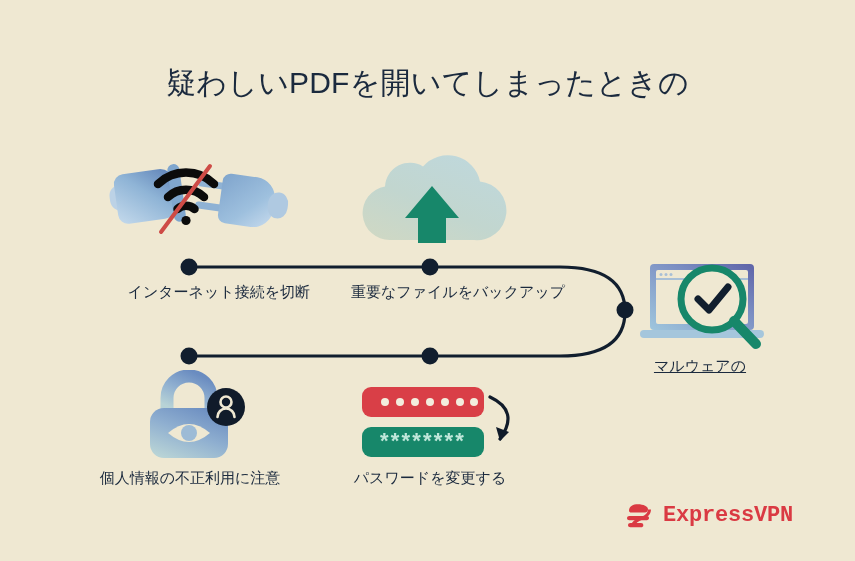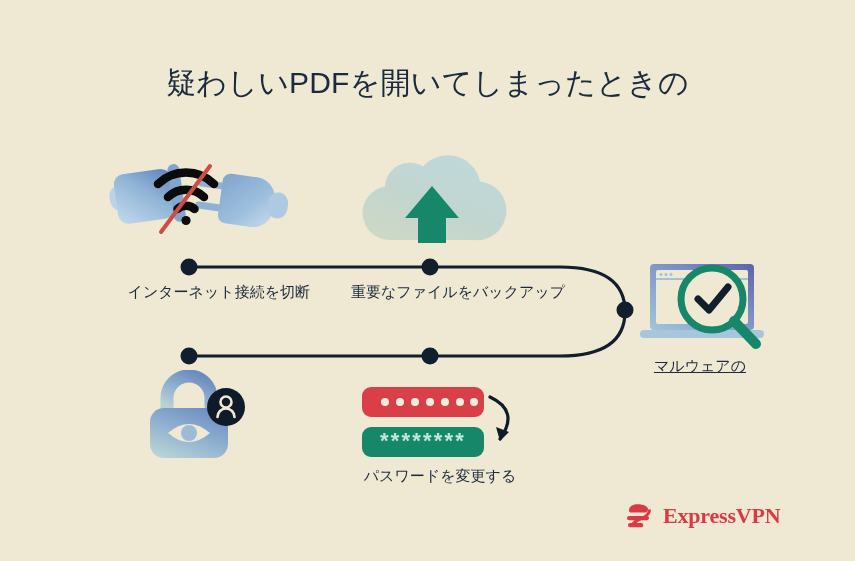--- a/index.html
+++ b/index.html
@@ -54,21 +54,21 @@
     color: #1B2A3E;
     font-size: 15px;
     line-height: 21px;
     text-align: center;
     white-space: nowrap;
   }
   #label-disconnect { left: 70px;  top: 281px; width: 240px; text-align: right; }
   #label-backup     { left: 308px; top: 281px; width: 300px; }
   #label-scan       { left: 610px; top: 355px; width: 180px; white-space: normal; text-decoration: underline; }
   #label-privacy    { left: 65px;  top: 467px; width: 250px; }
-  #label-password   { left: 325px; top: 467px; width: 230px; font-family: Liberation Mono, monospace; }
+  #label-password   { left: 315px; top: 467px; width: 230px; }
 
   
   .icon-box { position: absolute; }
   #icon-plug   { left: 88px;  top: 150px; width: 212px; height: 105px; }
   #icon-cloud  { left: 358px; top: 148px; width: 150px; height: 110px; }
   #icon-laptop { left: 636px; top: 258px; width: 145px; height: 95px; }
   #icon-lock   { left: 140px; top: 370px; width: 115px; height: 95px; }
   #icon-pass   { left: 350px; top: 385px; width: 180px; height: 75px; }
 
   
@@ -77,21 +77,21 @@
     left: 624px;
     top: 498px;
     width: 160px;
     height: 36px;
     display: flex;
     align-items: center;
     gap: 9px;
   }
   #logo-mark { width: 30px; height: 30px; flex: 0 0 auto; }
   #logo-word {
-    font-family: Liberation Serif, serif;
+    font-family: Liberation Mono, monospace;
     font-size: 22px;
     font-weight: 700;
     color: #DA3A43;
     letter-spacing: -0.2px;
     line-height: 1;
   }
 </style>
 </head>
 <body>
 
@@ -249,20 +249,21 @@
   </div>
 
   <div class="step-label" id="label-disconnect">インターネット接続を切断</div>
 
   <div class="step-label" id="label-backup">重要なファイルをバックアップ</div>
 
   <div class="step-label" id="label-scan">
     <span>マルウェアの</span><br>
   </div>
 
+  <div class="step-label" id="label-privacy">個人情報の不正利用に注意</div>
 
   <div class="step-label" id="label-password">パスワードを変更する</div>
 
   <div id="logo">
     <svg id="logo-mark" viewBox="0 0 30 30">
       <path d="M5 9.5 C5 5.4 9 3.2 13.8 3.2 C19.6 3.2 24 5.4 24 8.4
                C24 10.6 22.1 11.6 19.3 11.6 L7.2 11.6
                C6 11.6 5 10.9 5 9.5 Z" fill="#DA3A43"></path>
       <path d="M3 17.2 C3 15.8 4 15 5.3 15 L22.6 15
                C24.2 15 25 15.9 25 17.1 C25 18.4 24 19.2 22.6 19.2

